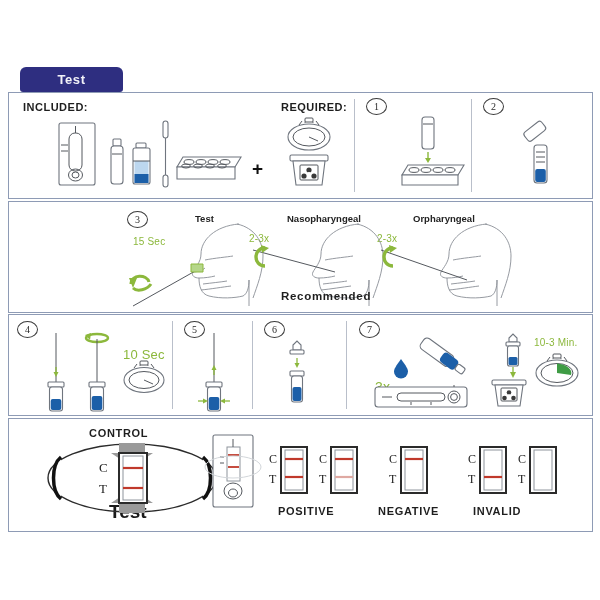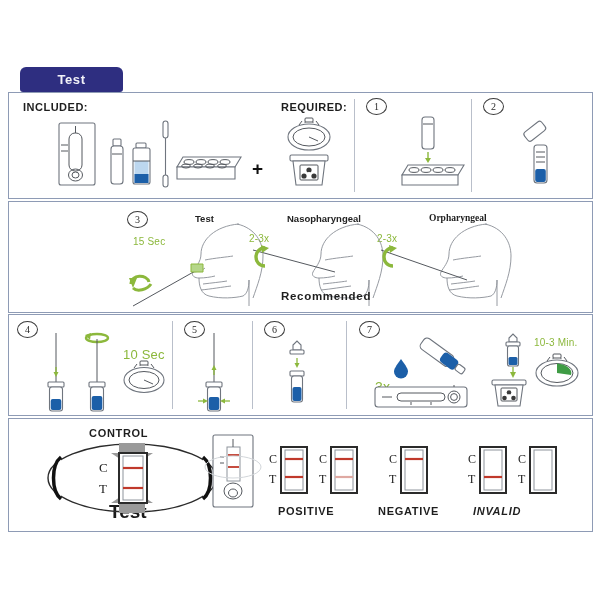--- a/index.html
+++ b/index.html
@@ -176,21 +176,21 @@
       </g>
     </svg>
   </div>
 
   <div class="panel" id="panel-swab">
 
     <div class="stepnum" style="left:118px;top:9px;">3</div>
 
     <div class="small-lbl" style="left:186px;top:11px;">Test</div>
     <div class="small-lbl" style="left:278px;top:11px;">Nasopharyngeal</div>
-    <div class="small-lbl" style="left:420px;top:11px;font-family:Liberation Serif, serif;">Orpharyngeal</div>
+    <div class="small-lbl" style="left:404px;top:11px;">Orpharyngeal</div>
 
     <div class="green" style="position:absolute;left:124px;top:34px;">15 Sec</div>
     <div class="green" style="position:absolute;left:240px;top:31px;">2-3x</div>
     <div class="green" style="position:absolute;left:368px;top:31px;">2-3x</div>
 
     <svg style="left:166px;top:18px;" width="108" height="88">
       <path class="face" d="M64 4 C40 6 26 20 26 34 C26 42 20 48 18 52 C16 56 20 58 24 58
                              C24 66 26 74 34 76 C46 79 60 78 68 76
                              C72 74 74 68 74 60 L74 86"></path>
       <path class="face" d="M18 52 C22 52 28 50 30 48"></path>
@@ -447,16 +447,16 @@
         <rect x="18" y="5" width="18" height="40" fill="#fff" stroke="#8e949c" stroke-width="1"></rect>
         <line class="red" x1="18" y1="32" x2="36" y2="32"></line>
       </g>
       <g>
         <text x="52" y="18" font-family="'Liberation Serif', serif" font-size="12" fill="#222">C</text>
         <text x="52" y="38" font-family="'Liberation Serif', serif" font-size="12" fill="#222">T</text>
         <rect x="64" y="2" width="26" height="46" fill="#fff" stroke="#2b2b2b" stroke-width="2"></rect>
         <rect x="68" y="5" width="18" height="40" fill="#fff" stroke="#8e949c" stroke-width="1"></rect>
       </g>
     </svg>
-    <div class="cap" style="left:464px;top:86px;font-style:italic;">INVALID</div>
+    <div class="cap" style="left:464px;top:86px;">INVALID</div>
   </div>
 
 </div>
 
 </body></html>

